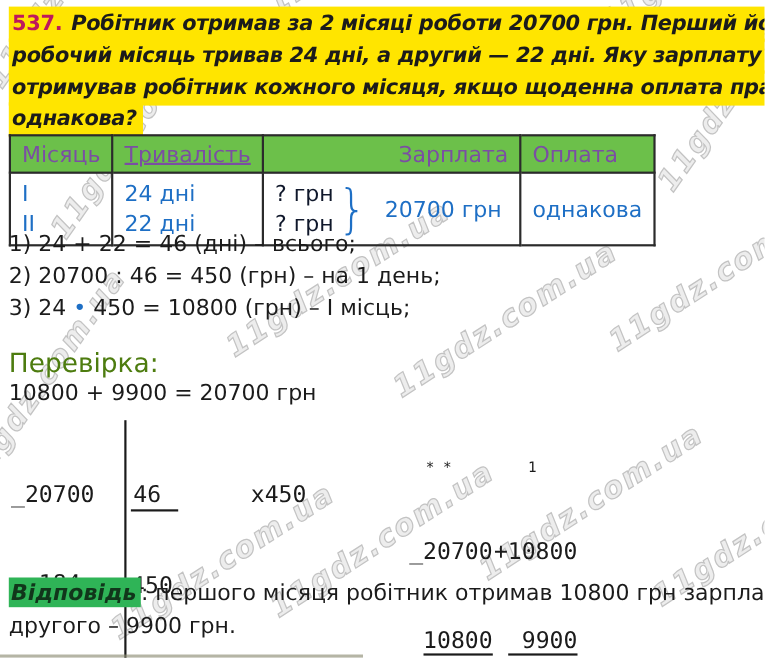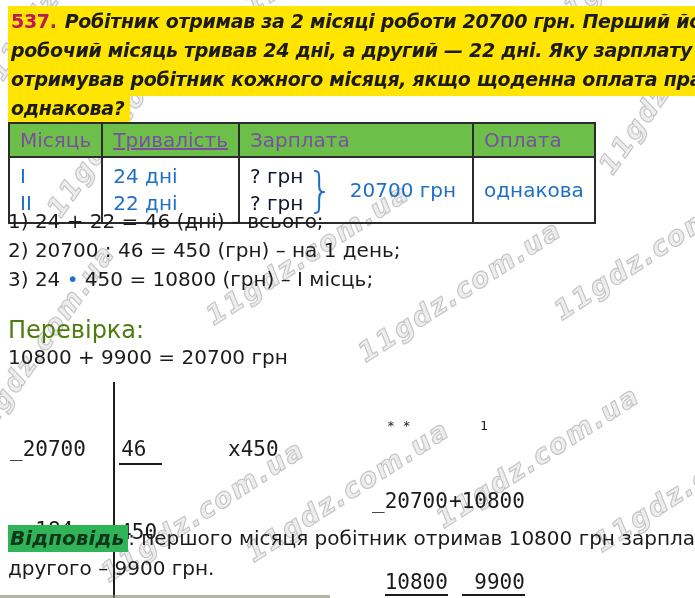--- a/index.html
+++ b/index.html
@@ -106,21 +106,21 @@
       <span class="hl">однакова?</span>
     </div>
   </div>
 
   <div class="tblwrap">
     <table>
       <thead>
         <tr>
           <th style="width:58px;">Місяць</th>
           <th style="width:90px;text-decoration:underline;">Тривалість</th>
-          <th style="width:212px;">Зарплата</th>
+          <th style="width:212px;text-align:right;">Зарплата</th>
           <th style="width:93px;">Оплата</th>
         </tr>
       </thead>
       <tbody>
         <tr>
           <td>
             <div class="cell-line">I</div>
             <div class="cell-line">II</div>
           </td>
           <td>

